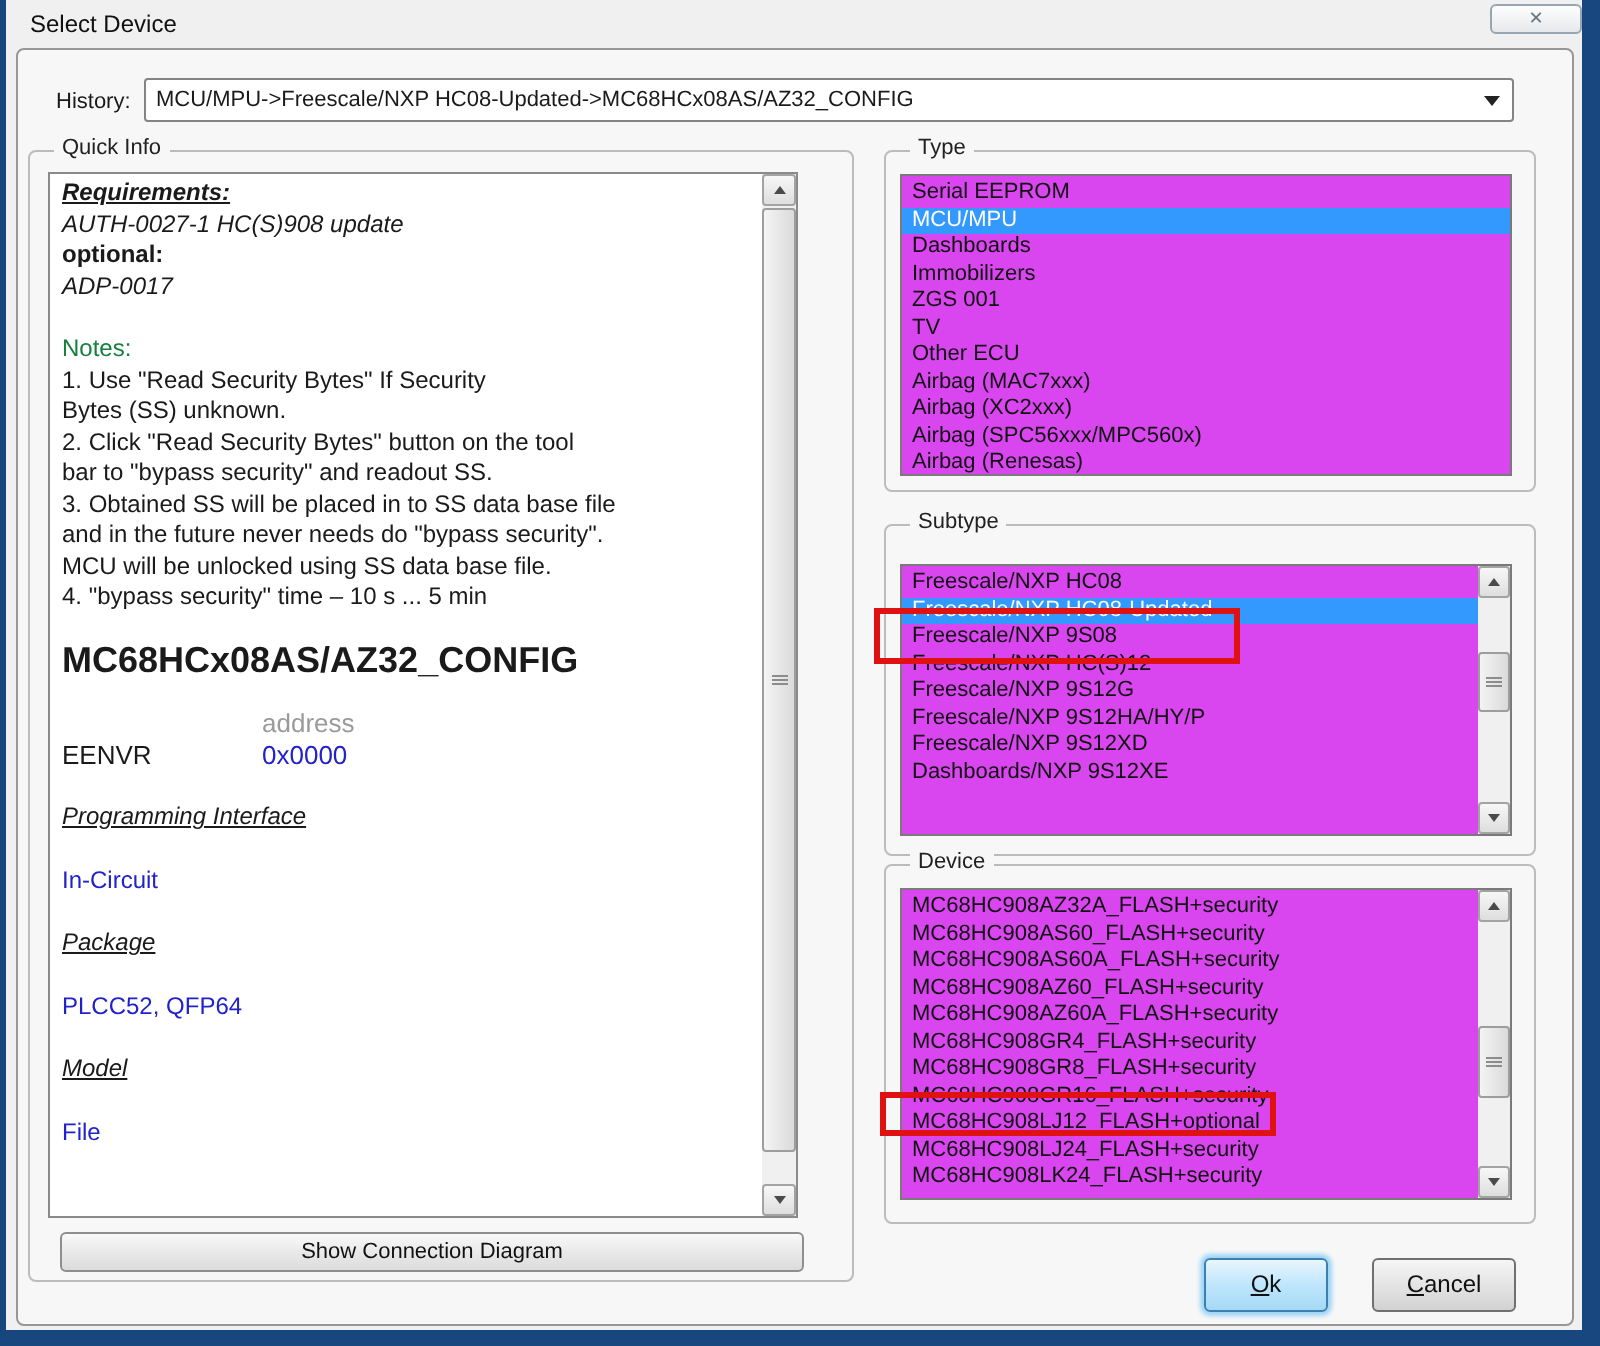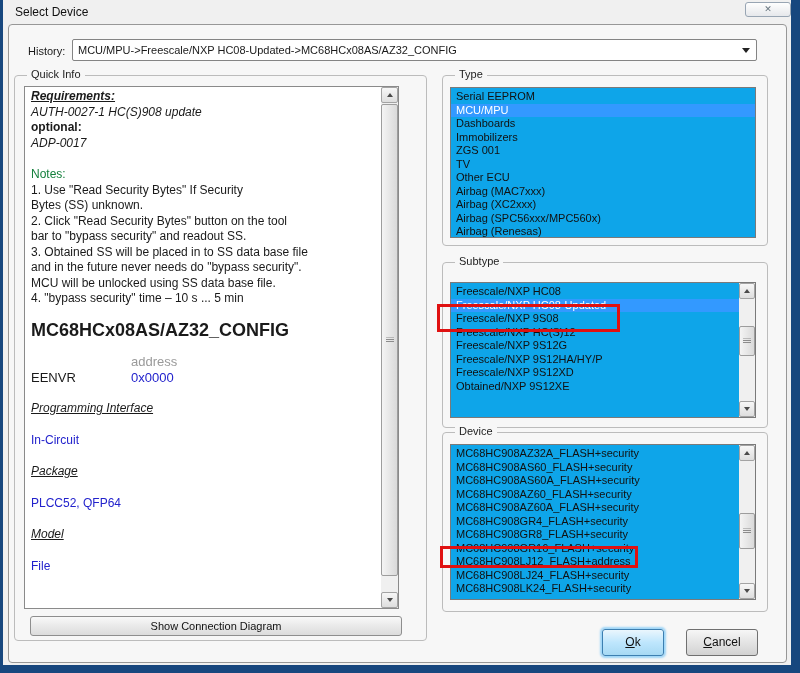--- a/index.html
+++ b/index.html
@@ -93,21 +93,21 @@
     position:absolute; left:50%; top:50%; width:8px; height:5px;
     transform:translate(-50%,-50%);
     background:repeating-linear-gradient(to bottom,#8c8c8c 0 1px,transparent 1px 2px);
   }
   .qi-sb { left:381px; top:87px; width:17px; height:521px; }
   .qi-sb .sb-thumb { top:17px; height:472px; }
   .list-sb { right:0; top:0; width:16px; height:100%; }
   .st-sb .sb-thumb { top:43px; height:30px; }
   .dv-sb .sb-thumb { top:68px; height:36px; }
   
-  .listbox { position:absolute; background:#0ea5e9; border:1px solid #7a7a7a; overflow:hidden; }
+  .listbox { position:absolute; background:#d946ef; border:1px solid #7a7a7a; overflow:hidden; }
   .lb-type    { left:450px; top:87px;  width:306px; height:151px; }
   .lb-subtype { left:450px; top:282px; width:306px; height:136px; }
   .lb-device  { left:450px; top:444px; width:306px; height:156px; }
   .rows { position:absolute; left:0; top:0; right:0; bottom:0; padding-top:2px; }
   .has-sb .rows { right:16px; }
   .row {
     height:13.5px; line-height:13.5px; font-size:11px;
     padding-left:5px; white-space:nowrap; color:#111;
   }
   .row.selected { background:#3399ff; color:#fff; }
@@ -332,21 +332,21 @@
         <div class="row">
           <span class="t1">Freescale/NXP 9S12G</span>
         </div>
         <div class="row">
           <span class="t1">Freescale/NXP 9S12HA/HY/P</span>
         </div>
         <div class="row">
           <span class="t1">Freescale/NXP 9S12XD</span>
         </div>
         <div class="row">
-          <span class="t1">Obtained/NXP 9S12XE</span>
+          <span class="t1">Dashboards/NXP 9S12XE</span>
         </div>
       </div>
     <div class="sb list-sb st-sb">
       <div class="sb-btn up">
           <span class="tri-up"></span>
         </div>
       <div class="sb-thumb">
           <span class="grip"></span>
         </div>
       <div class="sb-btn down">
@@ -379,21 +379,21 @@
         <div class="row">
           <span class="t1">MC68HC908GR4_FLASH+security</span>
         </div>
         <div class="row">
           <span class="t1">MC68HC908GR8_FLASH+security</span>
         </div>
         <div class="row">
           <span class="t1">MC68HC908GR16_FLASH+security</span>
         </div>
         <div class="row">
-          <span class="t1">MC68HC908LJ12_FLASH+address</span>
+          <span class="t1">MC68HC908LJ12_FLASH+optional</span>
         </div>
         <div class="row">
           <span class="t1">MC68HC908LJ24_FLASH+security</span>
         </div>
         <div class="row">
           <span class="t1">MC68HC908LK24_FLASH+security</span>
         </div>
       </div>
     <div class="sb list-sb dv-sb">
       <div class="sb-btn up">

